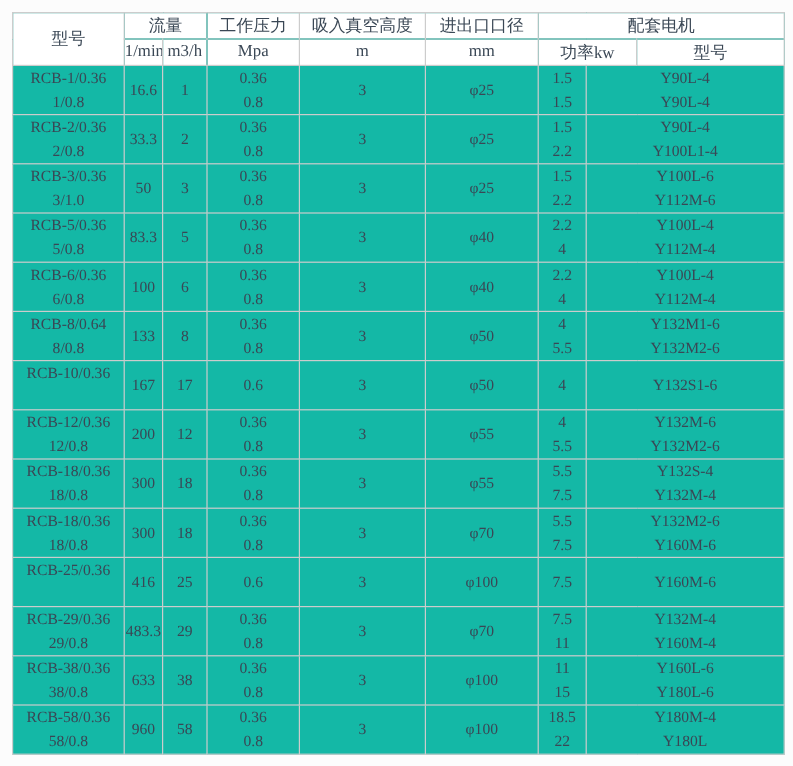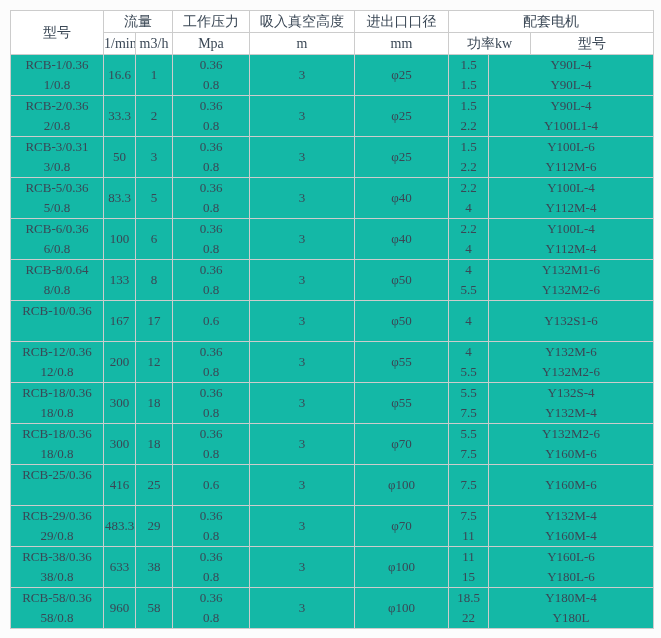--- a/index.html
+++ b/index.html
@@ -133,22 +133,22 @@
           <div class="line">1.5</div>
           <div class="line">2.2</div>
         </td>
         <td colspan="2">
           <div class="line">Y90L-4</div>
           <div class="line">Y100L1-4</div>
         </td>
       </tr>
       <tr>
         <td>
-          <div class="line">RCB-3/0.31</div>
-          <div class="line">3/0.8</div>
+          <div class="line">RCB-3/0.36</div>
+          <div class="line">3/1.0</div>
         </td>
         <td>
           <div class="line">50</div>
         </td>
         <td>
           <div class="line">3</div>
         </td>
         <td>
           <div class="line">0.36</div>
           <div class="line">0.8</div>

